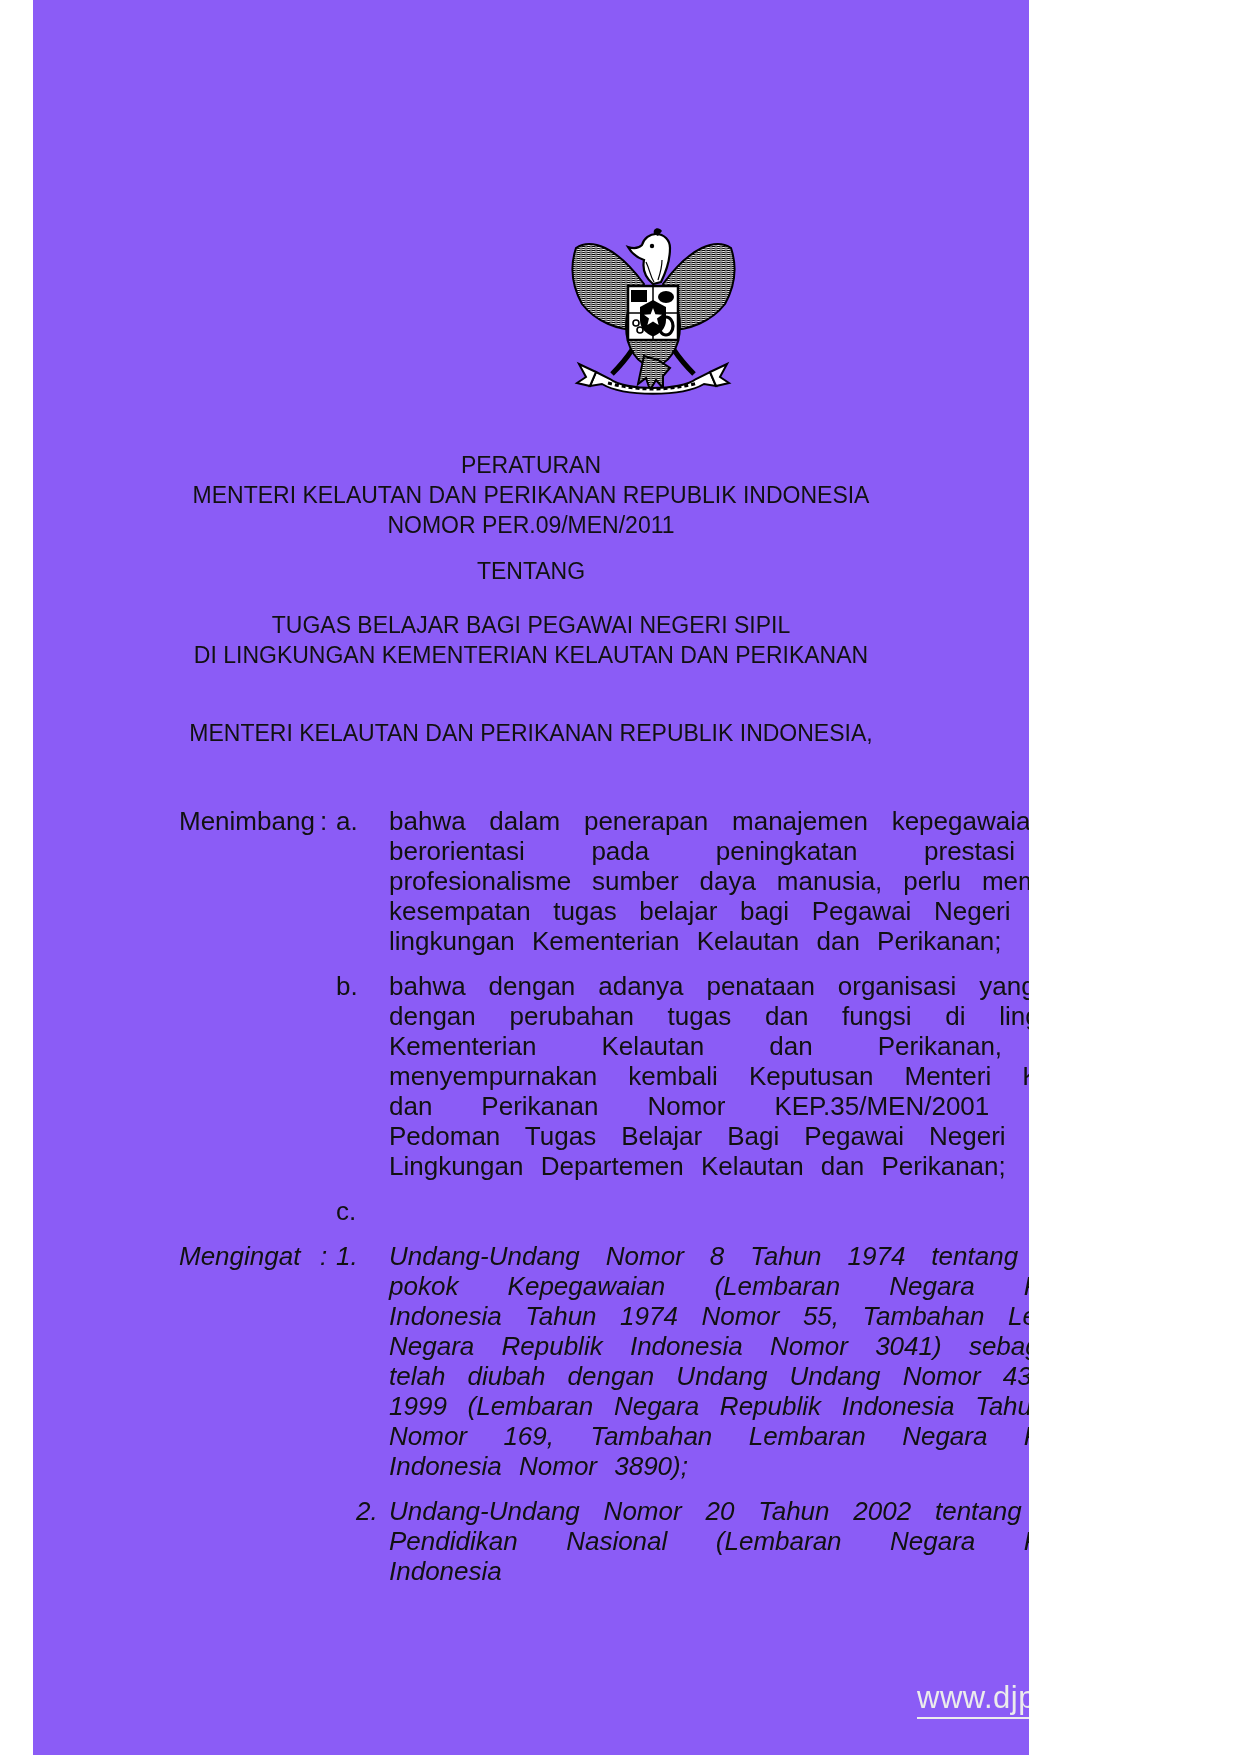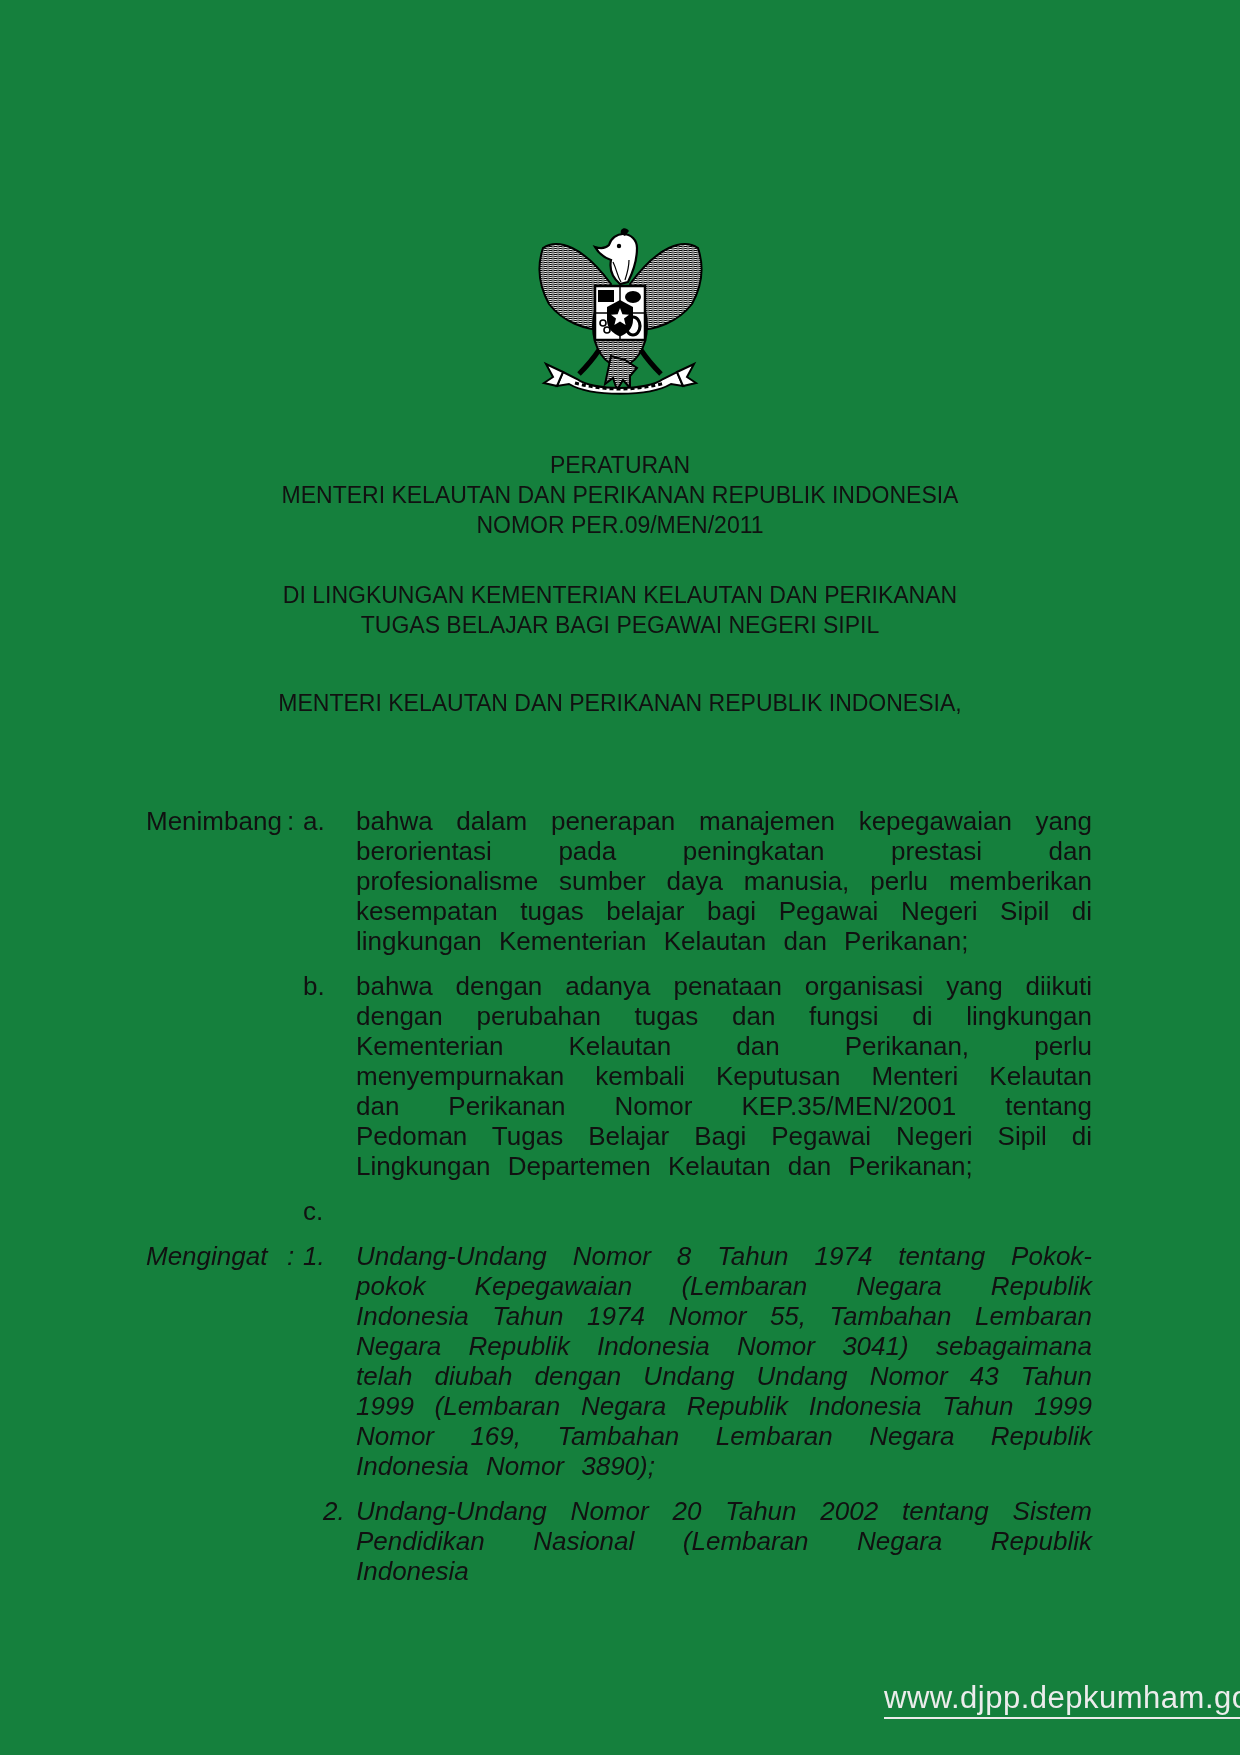--- a/index.html
+++ b/index.html
@@ -1,23 +1,24 @@
 <!DOCTYPE html>
 <html><head>
 <meta charset="utf-8">
 <style>
   html, body { margin: 0; padding: 0; background: #ffffff; }
   .page {
     position: relative;
-    width: 1240px;
+    width: 996px;
     height: 1755px;
-    background: #15803d;
+    background: #8b5cf6;
     color: #111111;
     font-family: "Liberation Sans", "DejaVu Sans", sans-serif;
     overflow: hidden;
+    margin-left: 33px;
   }
   .emblem {
     position: absolute;
     left: 533px;
     top: 226px;
     width: 175px;
     height: 170px;
   }
   .title-block {
     position: absolute;
@@ -115,23 +116,24 @@
       <path d="M144 146 L161 138 L154 151 L163 157 L150 160 Z" fill="#ffffff" stroke="#000" stroke-width="2"></path>
       <path d="M42 157 Q87 169 132 157" stroke="#000" stroke-width="3" stroke-dasharray="4 3" fill="none"></path>
     </svg>
   </div>
 
   <div class="title-block">
     <div>PERATURAN</div>
     <div>MENTERI KELAUTAN DAN PERIKANAN REPUBLIK INDONESIA</div>
     <div>NOMOR PER.09/MEN/2011</div>
     <div class="t-gap-sm"></div>
+    <div>TENTANG</div>
     <div class="t-gap-md"></div>
+    <div>TUGAS BELAJAR BAGI PEGAWAI NEGERI SIPIL</div>
     <div>DI LINGKUNGAN KEMENTERIAN KELAUTAN DAN PERIKANAN</div>
-    <div>TUGAS BELAJAR BAGI PEGAWAI NEGERI SIPIL</div>
     <div class="t-gap-md"></div>
     <div class="t-gap-md"></div>
     <div>MENTERI KELAUTAN DAN PERIKANAN REPUBLIK INDONESIA,</div>
   </div>
 
   <div class="content">
 
     <div class="group">
       <div class="row item-row">
         <div class="c-label">Menimbang</div>

